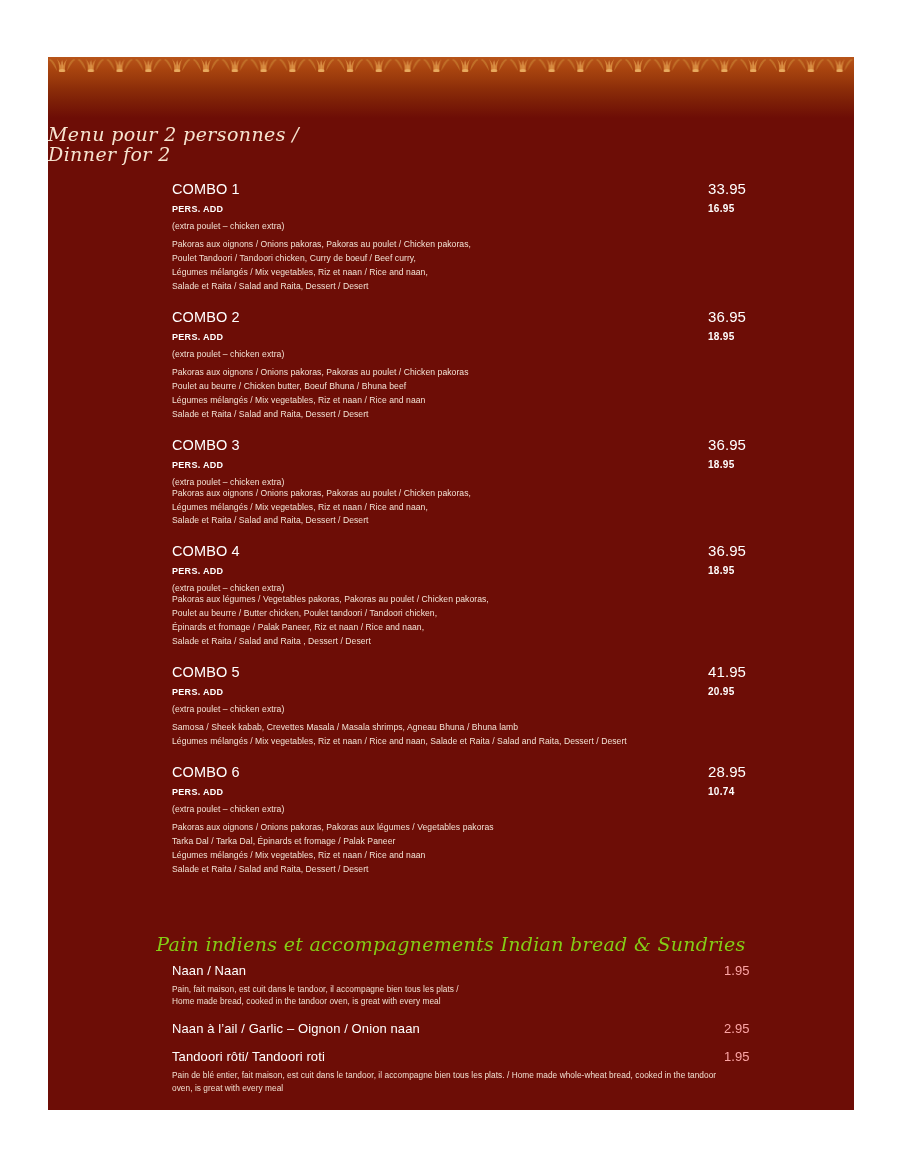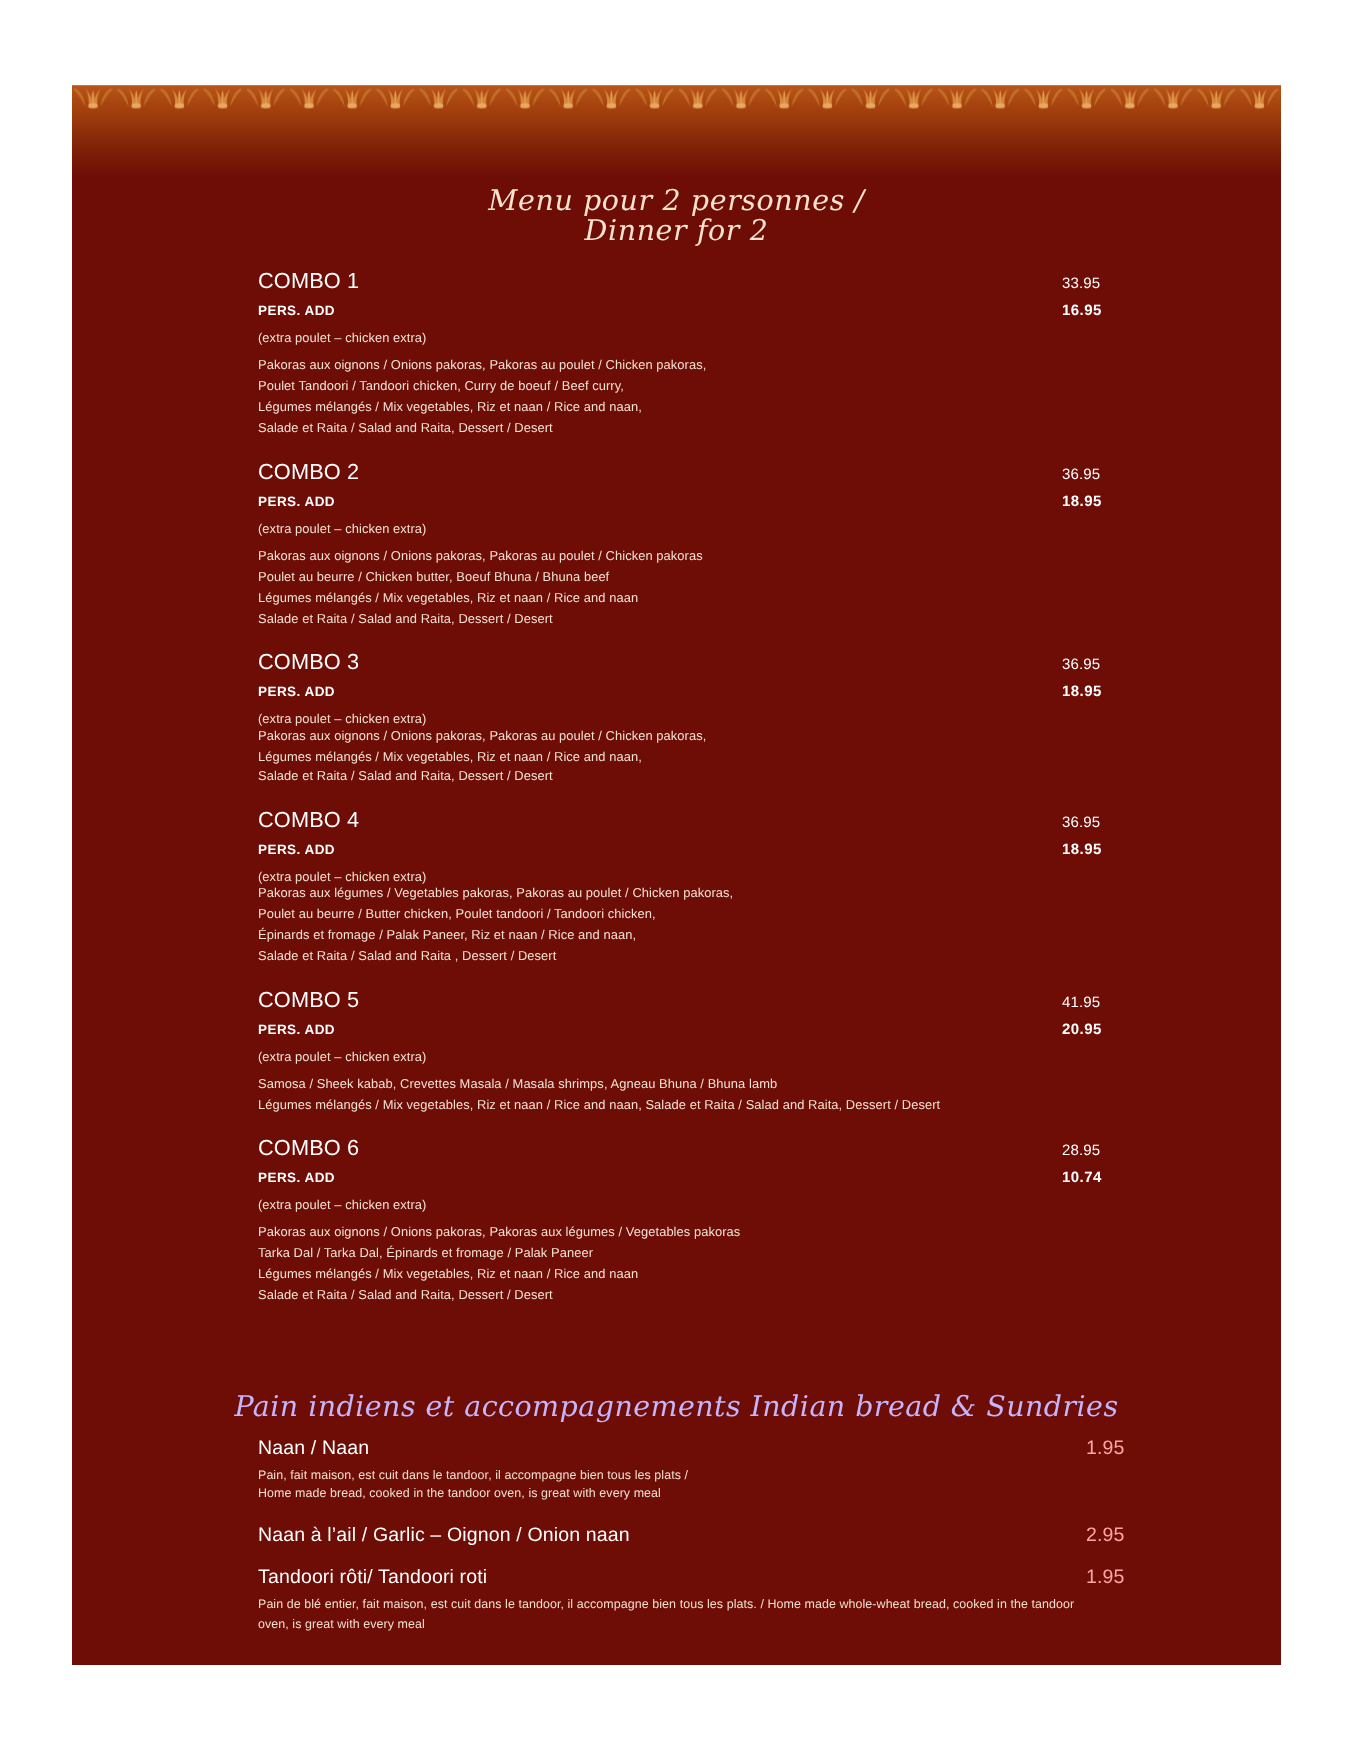--- a/index.html
+++ b/index.html
@@ -47,35 +47,35 @@
     height: 30px;
     width: 100%;
     background: linear-gradient(to bottom, #8d2e09 0%, #7d1f07 45%, #6d0d06 100%);
   }
 
   
   .script-title {
     font-family: "DejaVu Serif", serif;
     font-style: italic;
     color: #f6e3cf;
-    text-align: center;
+    text-align: left;
     line-height: 1.06;
     letter-spacing: 0.4px;
   }
   .title-main {
     font-size: 19px;
     margin-top: 6px;
     margin-bottom: 0;
   }
   .title-main .l2 { display: block; }
 
   .section-head {
     font-family: "DejaVu Serif", serif;
     font-style: italic;
-    color: #c4b5fd;
+    color: #84cc16;
     font-size: 19px;
     text-align: center;
     letter-spacing: 0.3px;
     padding-left: 40px;
     padding-right: 40px;
   }
 
   
   .content {
     padding: 0 58px 0 124px;
@@ -92,21 +92,21 @@
   .row .price { flex: 0 0 auto; text-align: left; width: 88px; }
 
   .combo-name {
     font-size: 14.5px;
     color: #ffffff;
     font-weight: 400;
     letter-spacing: 0.1px;
     margin-bottom: 6px;
   }
   .combo-name .price {
-    font-size: 10px;
+    font-size: 15px;
     color: #ffffff;
   }
   .pers-add {
     font-size: 9px;
     font-weight: bold;
     color: #ffffff;
     letter-spacing: 0.3px;
     margin-bottom: 7px;
   }
   .pers-add .price {

